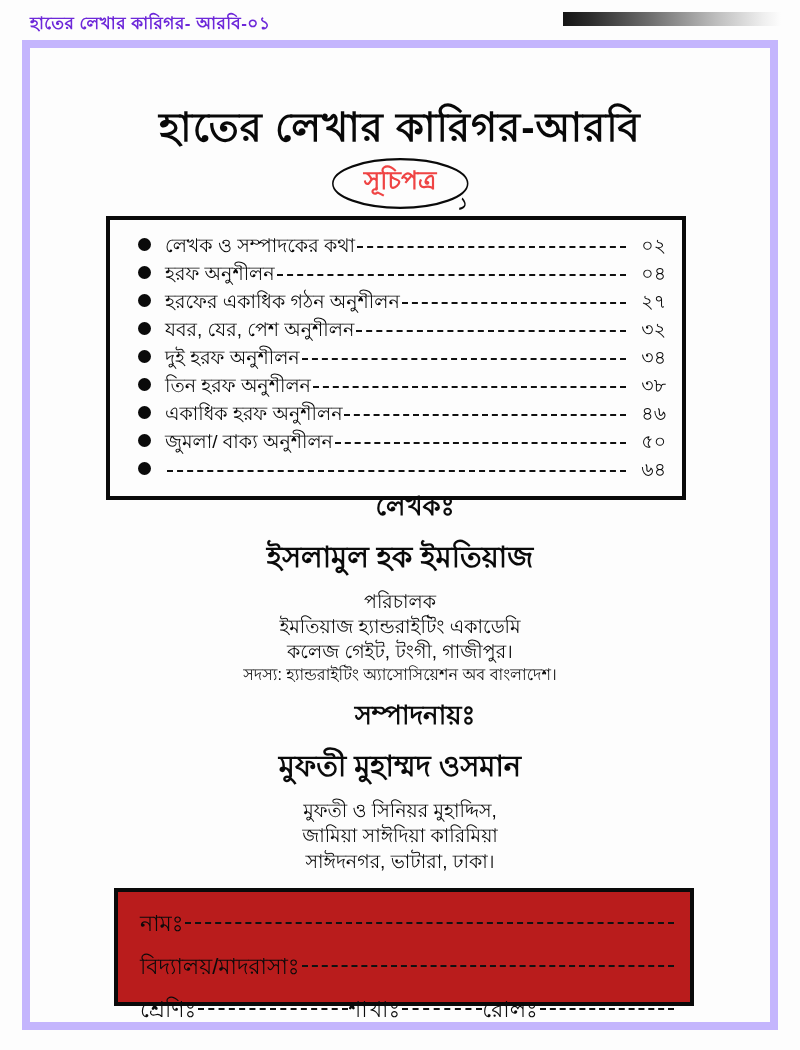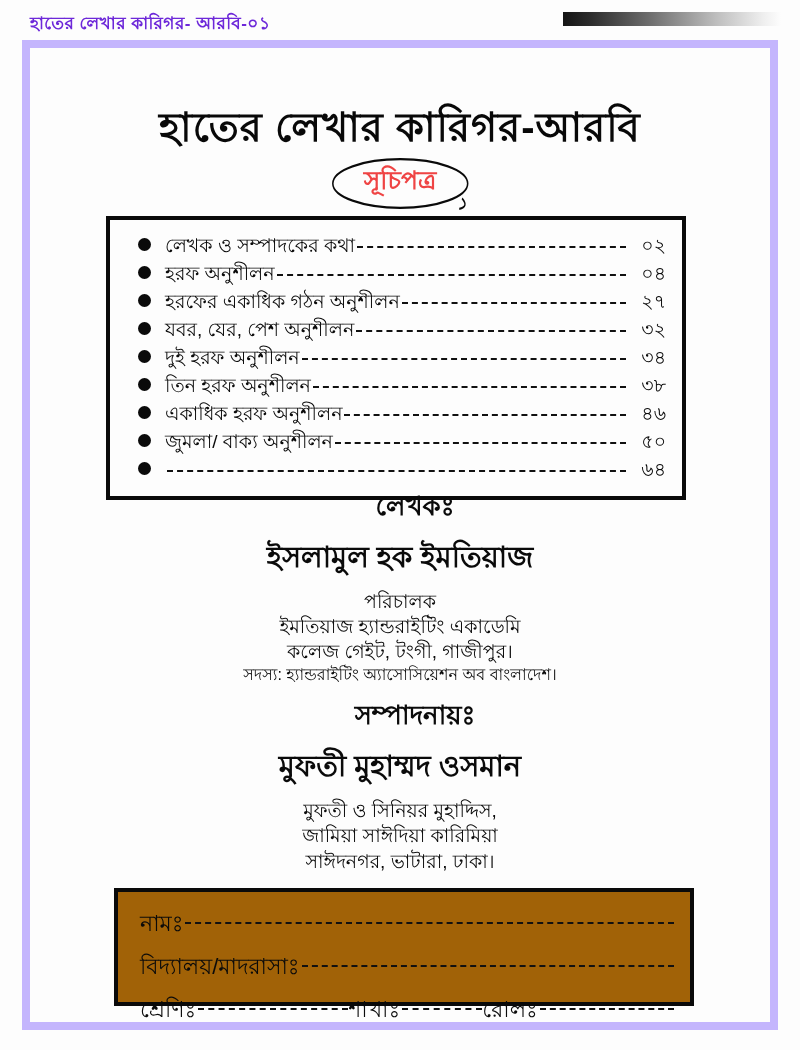--- a/index.html
+++ b/index.html
@@ -173,21 +173,21 @@
   
   .info-box {
     position: absolute;
     top: 840px;
     left: 84px;
     width: 580px;
     height: 118px;
     border: 4px solid #0a0a0a;
     box-sizing: border-box;
     padding: 12px 16px 16px 22px;
-    background: #a16207;
+    background: #b91c1c;
   }
   .info-row {
     display: flex;
     align-items: baseline;
     font-size: 22px;
     color: #0a0a0a;
     padding: 2px 0 4px 0;
     white-space: nowrap;
   }
   .info-label { flex: 0 0 auto; }

